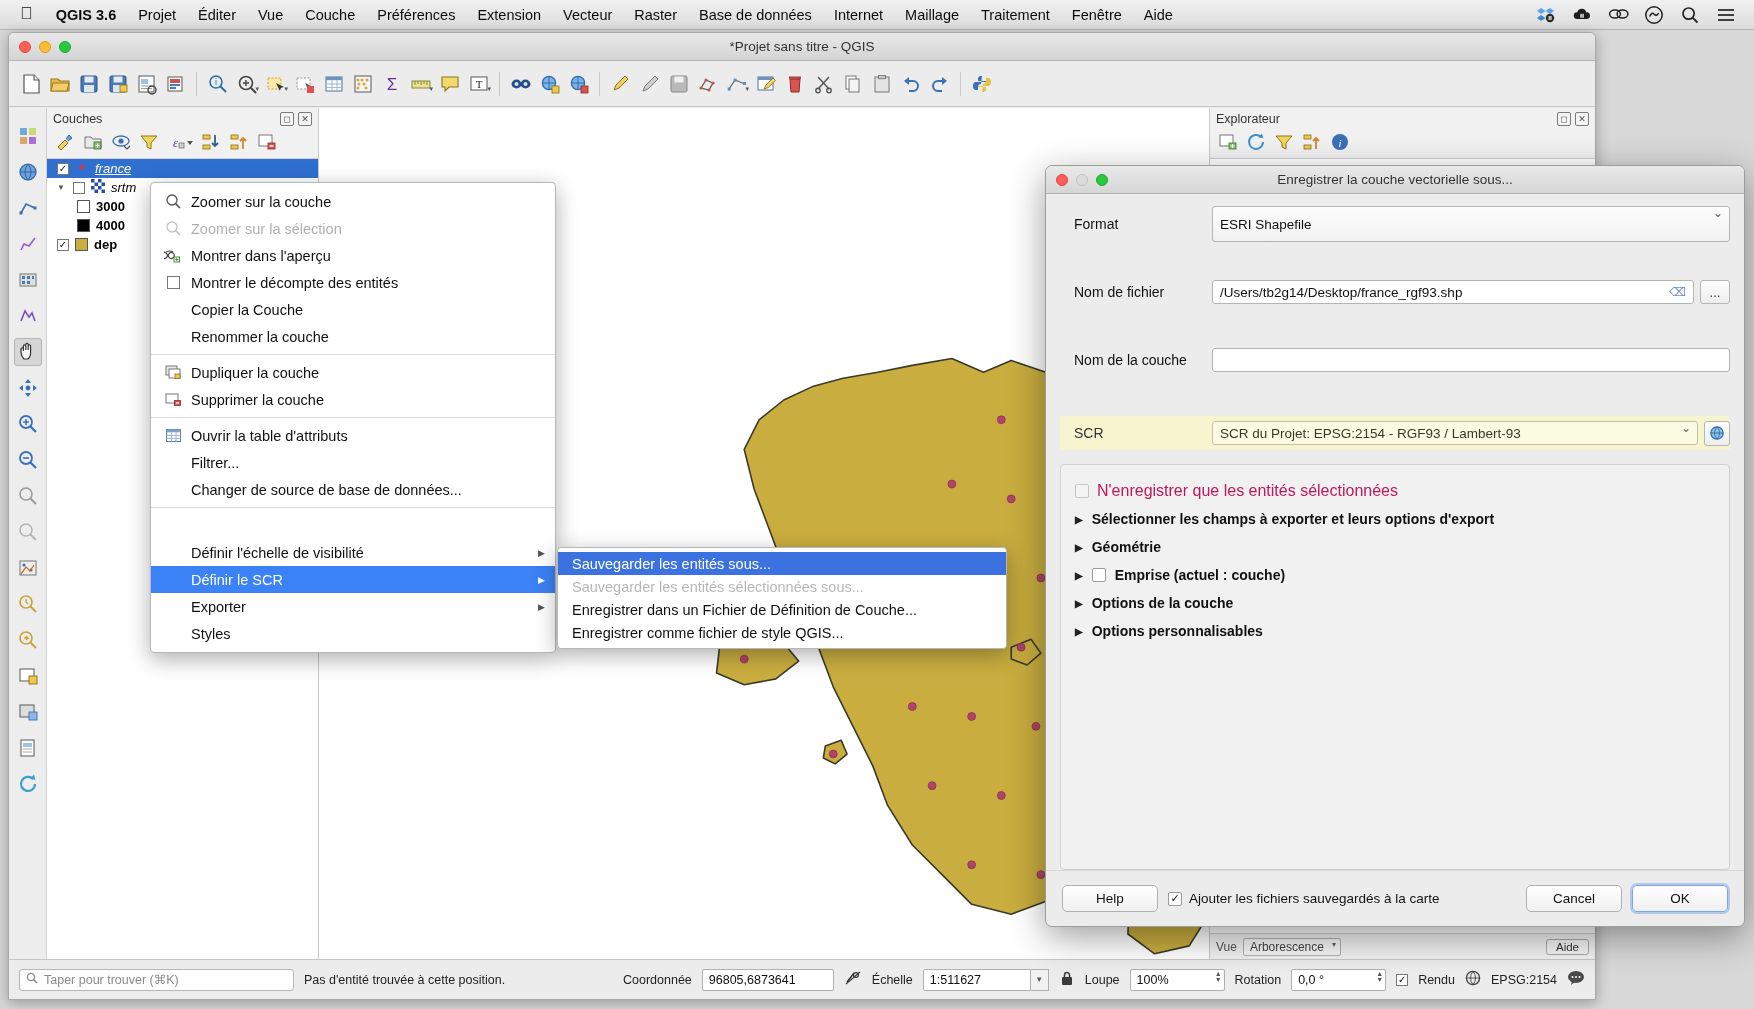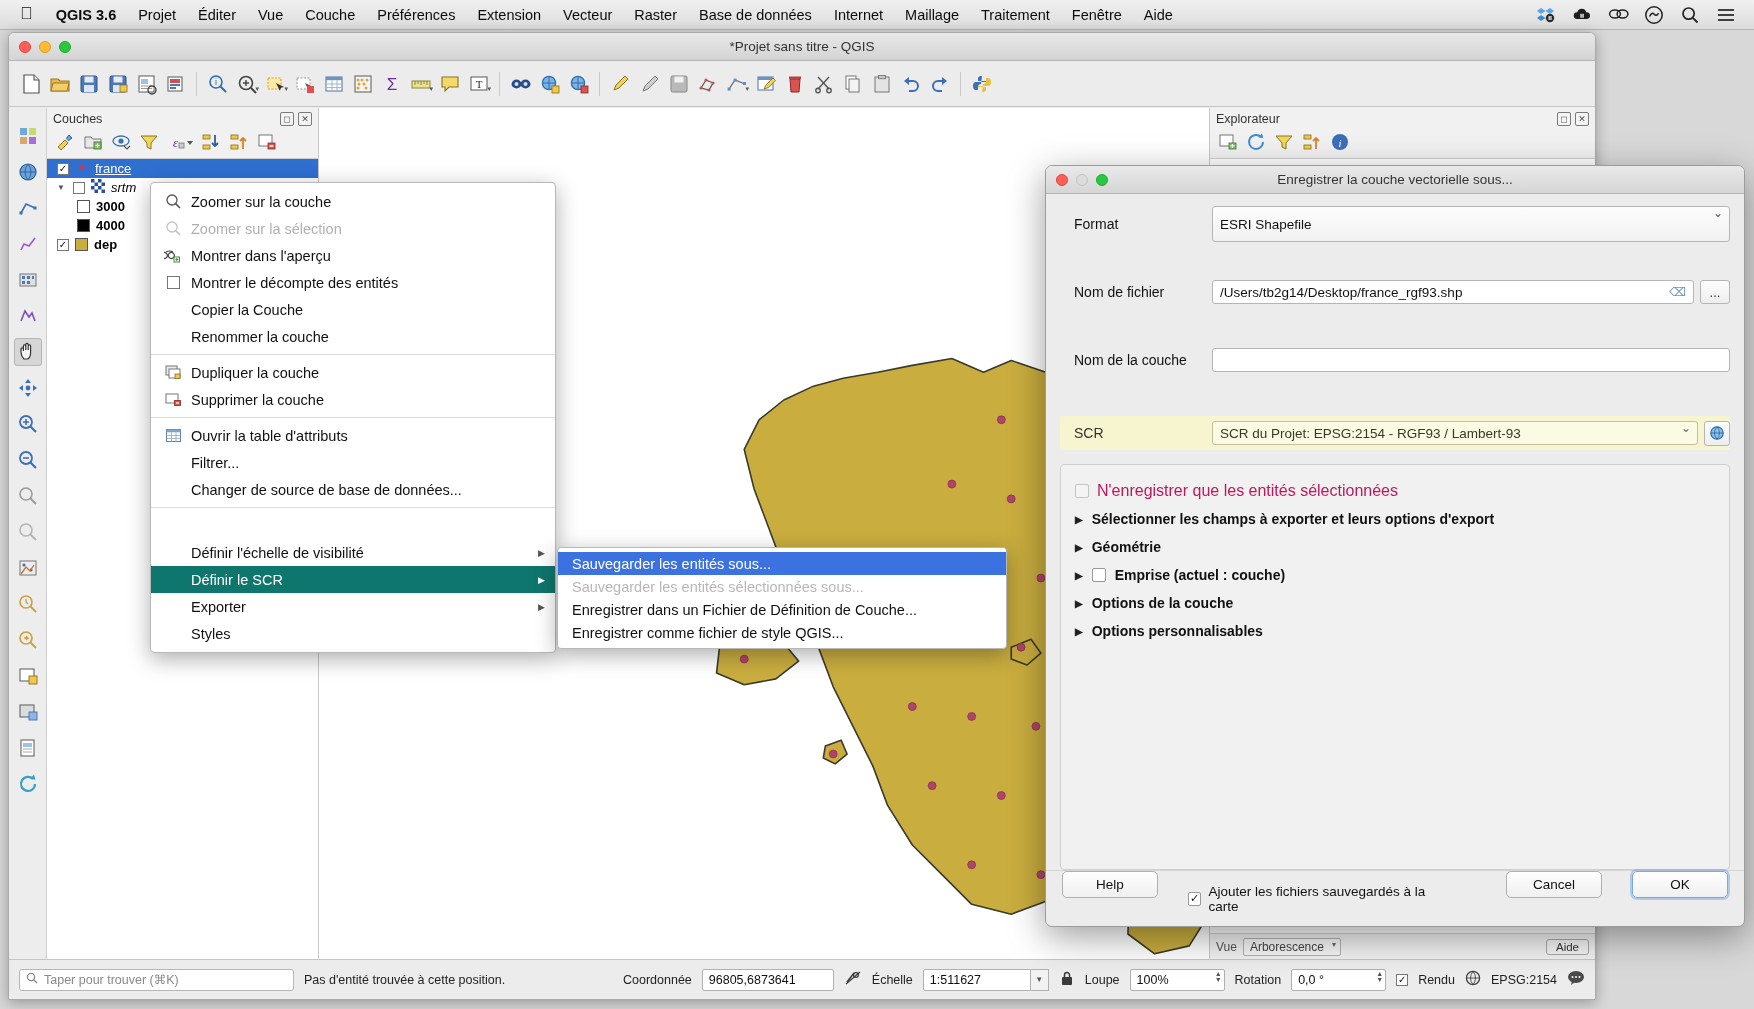--- a/index.html
+++ b/index.html
@@ -71,21 +71,21 @@
   .panel-hdr{height:22px;display:flex;align-items:center;padding:0 6px;font-size:12.5px;color:#333;
              background:#f1f1f1;}
   .panel-hdr .ttl{flex:1;}
   .pbtn{width:14px;height:14px;border:1px solid #7a7a7a;margin-left:4px;font-size:9px;
         display:flex;align-items:center;justify-content:center;color:#555;border-radius:2px;background:#f4f4f4;}
   .panel-tools{height:28px;display:flex;align-items:center;gap:8px;padding:0 8px;background:#f1f1f1;}
   .panel-list{flex:1;background:#ffffff;border-top:1px solid #cfcfcf;font-size:13px;}
 
   .lrow{display:flex;align-items:center;height:19px;padding-left:10px;gap:6px;white-space:nowrap;}
   .lrow.sel{background:#2f6fd0;color:#fff;}
-  .lrow.sel .lname{color:#fff;text-decoration:underline;}
+  .lrow.sel .lname{color:#fff;text-decoration:underline;font-style:italic;}
   .chk{width:12px;height:12px;border:1px solid #777;background:#fff;display:inline-flex;
        align-items:center;justify-content:center;font-size:10px;color:#111;line-height:1;}
   .lname{font-size:13px;}
   .lname.it{font-style:italic;}
   .swatch{width:13px;height:13px;display:inline-block;border:1px solid #555;}
   .tri{font-size:8px;color:#555;width:10px;}
 
   
   .map{flex:1;background:#ffffff;position:relative;overflow:hidden;}
 
@@ -115,21 +115,21 @@
   
   .ctxmenu{
     position:absolute;left:150px;top:182px;width:406px;background:#fff;
     border:1px solid #b8b8b8;border-radius:4px;box-shadow:0 6px 22px rgba(0,0,0,.32);
     padding:5px 0;font-size:14.5px;color:#111;z-index:40;
   }
   .ctxitem{height:27px;display:flex;align-items:center;padding:0 10px 0 12px;gap:8px;white-space:nowrap;}
   .ctxitem .ico{width:20px;display:flex;align-items:center;justify-content:center;}
   .ctxitem .lbl{flex:1;}
   .ctxitem.disabled{color:#b0b0b0;}
-  .ctxitem.hl{background:#0f766e;color:#fff;justify-content:center;}
+  .ctxitem.hl{background:#3b82f6;color:#fff;justify-content:center;}
   .ctxsep{height:1px;background:#dcdcdc;margin:4px 0;}
   .ctxarrow{font-size:9px;color:#555;}
   .ctxitem.hl .ctxarrow{color:#fff;}
 
   .submenu{
     position:absolute;left:557px;top:547px;width:450px;background:#fff;
     border:1px solid #b8b8b8;border-radius:4px;box-shadow:0 6px 22px rgba(0,0,0,.32);
     padding:4px 0;font-size:14.5px;color:#111;z-index:41;
   }
   .subitem{height:23px;display:flex;align-items:center;padding:0 14px;white-space:nowrap;}
@@ -173,21 +173,21 @@
             border-radius:3px;display:flex;align-items:center;padding:0 20px 0 7px;font-size:13.5px;color:#111;position:relative;}
   .codcombo:after{content:"⌄";position:absolute;right:6px;top:-1px;font-size:12px;color:#555;}
   .cbrow{display:flex;align-items:center;height:28px;gap:8px;}
   .cb{width:14px;height:14px;border:1px solid #9a9a9a;background:#fff;border-radius:2px;
       display:inline-flex;align-items:center;justify-content:center;font-size:11px;color:#111;line-height:1;}
   .cb.dim{border-color:#c5c5c5;background:#f4f4f4;}
   .cbrow.dim span{color:#be185d;text-align:center;}
   .trow{display:flex;align-items:center;height:28px;gap:9px;font-size:14px;font-weight:bold;color:#111;}
   .trow .tg{font-size:10px;color:#222;}
 
-  .dlg-foot{height:56px;border-top:1px solid #d6d6d6;display:flex;padding:0 16px;gap:30px;}
+  .dlg-foot{height:56px;border-top:1px solid #d6d6d6;display:flex;align-items:center;padding:9px 16px;gap:10px;}
   .btn{height:27px;min-width:96px;border:1px solid #b0b0b0;border-radius:5px;
        background:linear-gradient(#ffffff,#f0f0f0);font-size:13.5px;color:#111;
        display:flex;align-items:center;justify-content:center;padding:0 14px;}
   .btn.primary{border-color:#7aa7e8;box-shadow:0 0 0 2px rgba(110,160,230,.45);}
   .footcb{display:flex;align-items:center;gap:7px;font-size:13.5px;color:#111;}
   .grow-sp{flex:1;}
 </style>
 </head>
 <body>
 

